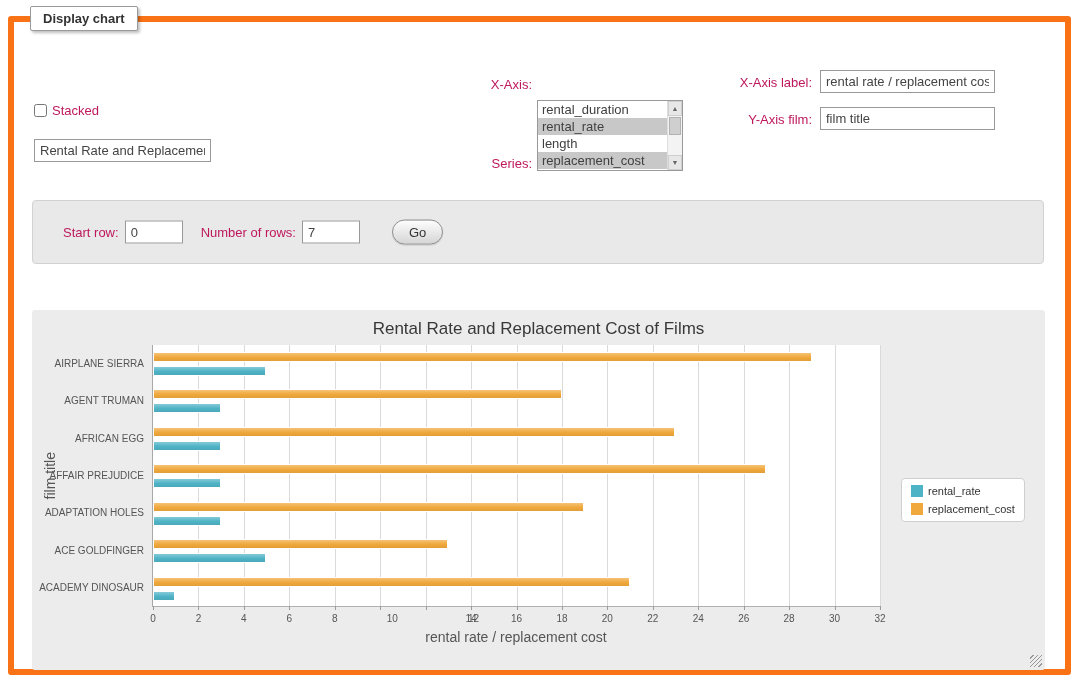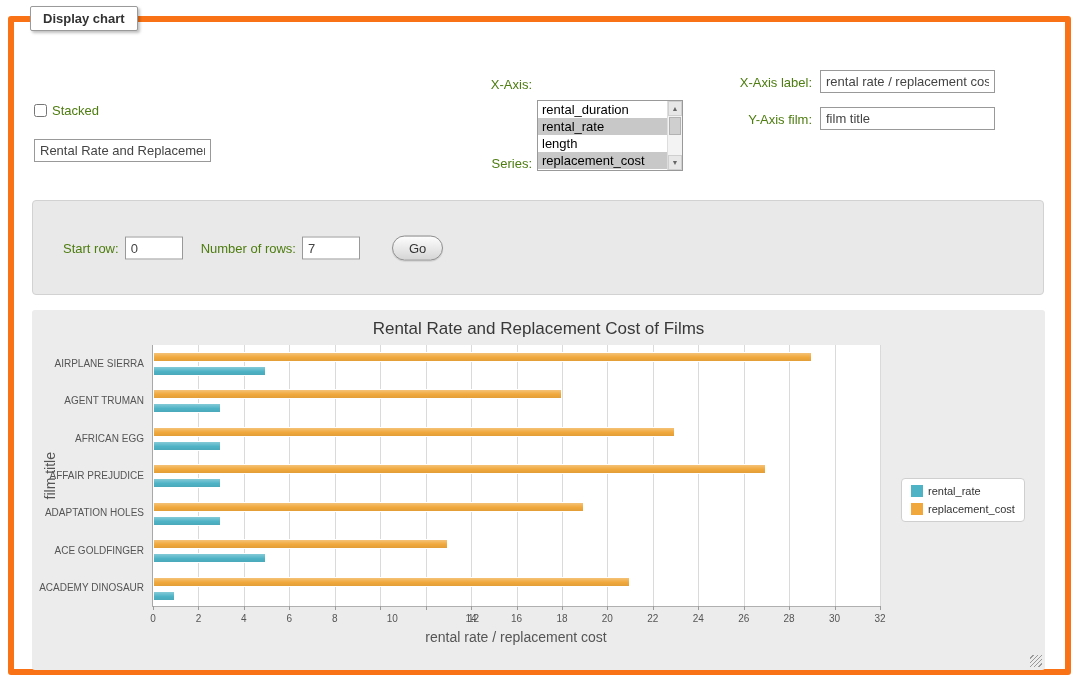--- a/index.html
+++ b/index.html
@@ -25,50 +25,50 @@
   .radio-group { left:20px; top:38px; display:flex; align-items:center; }
   .radio-group label.opt { display:flex; align-items:center; margin-right:9px; }
   .radio-group input { margin:0 3px 0 0; }
   .stacked-group { left:20px; top:72px; display:flex; align-items:center; }
   .stacked-group input { margin:0 5px 0 0; }
   input.text {
     border:1px solid #999; padding:2px 5px; height:23px;
     font-family:"Liberation Sans", sans-serif; font-size:13px; color:#444; background:#fff;
   }
   .title-input { left:20px; top:108px; width:177px; }
-  .lbl { color:#4d7c0f; }
+  .lbl { color:#be185d; }
   .lbl-right { text-align:right; }
   .xaxis-label { left:418px; top:46px; width:100px; }
   .xaxis-select {
     left:523px; top:41px; width:150px; height:26px;
     font-family:"Liberation Sans", sans-serif; font-size:13px; color:#333;
     border:1px solid #999; background:#fff;
   }
   .series-label { left:418px; top:125px; width:100px; }
   .series-listbox {
     left:523px; top:69px; width:146px; height:71px;
     border:1px solid #999; background:#fff; overflow:hidden;
   }
   .series-options { position:absolute; left:0; top:0; right:15px; bottom:0; }
-  .sopt { padding:1px 4px; height:17px; line-height:15px; white-space:nowrap; overflow:hidden; color:#000000; }
+  .sopt { padding:1px 4px; height:17px; line-height:15px; white-space:nowrap; overflow:hidden; color:#404040; }
   .sopt.sel { background:#c8c8c8; }
   .sb { position:absolute; right:0; top:0; bottom:0; width:15px; background:#f3f3f3; border-left:1px solid #ddd; }
   .sb-btn { height:15px; background:#e7e7e7; border:1px solid #cfcfcf; color:#666; font-size:7px;
             display:flex; align-items:center; justify-content:center; }
   .sb-btn.down { position:absolute; bottom:0; left:0; right:0; }
   .sb-btn.up { position:absolute; top:0; left:0; right:0; }
   .sb-thumb { position:absolute; top:16px; left:1px; right:1px; height:18px; background:#cfcfcf; border:1px solid #b2b2b2; }
 
   .xlab-label { left:700px; top:44px; width:98px; }
   .xlab-input { left:806px; top:39px; width:175px; }
   .ylab-label { left:700px; top:81px; width:98px; }
   .ylab-input { left:806px; top:76px; width:175px; }
 
   
-  .rows-panel { left:18px; top:169px; width:1012px; height:95px;
+  .rows-panel { left:18px; top:169px; width:1012px; height:64px;
     background:#e9e9e9; border:1px solid #d2d2d2; border-radius:4px; }
   .rows-inner { position:absolute; left:30px; top:50%; transform:translateY(-50%);
     display:flex; align-items:center; }
   .rows-inner .lbl { margin-right:6px; }
   .num-input { width:58px; margin-right:18px; }
   button.go {
     margin-left:14px; padding:4px 16px; border:1px solid #8f8f8f; border-radius:13px;
     background:linear-gradient(#fdfdfd,#d5d5d5); color:#333;
     font-family:"Liberation Sans", sans-serif; font-size:13px;
     box-shadow:0 1px 1px rgba(0,0,0,.15); cursor:pointer;

